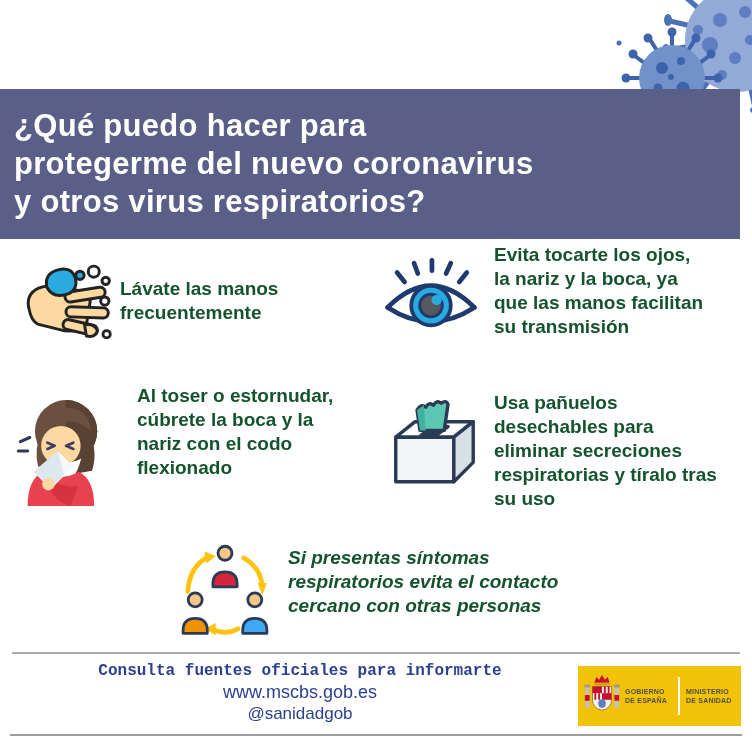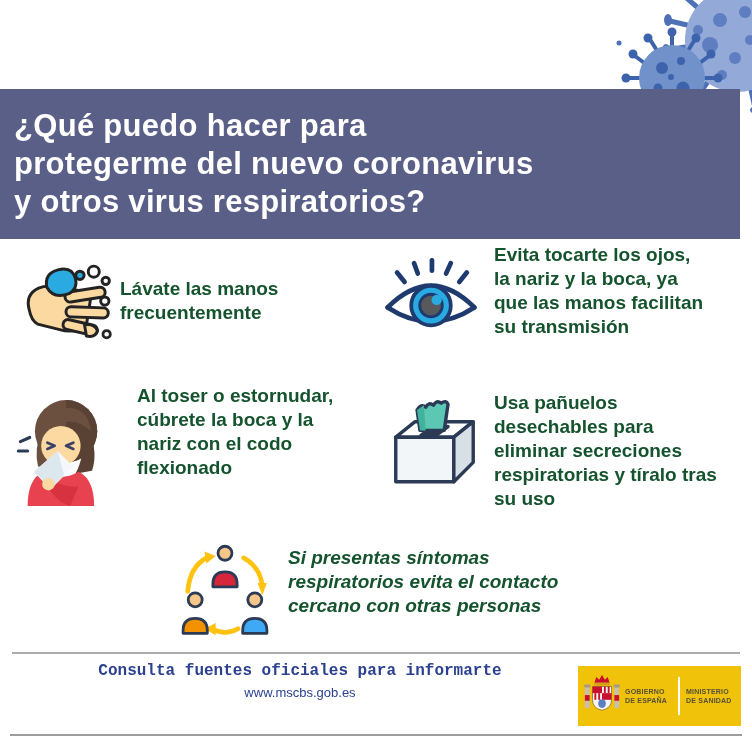--- a/index.html
+++ b/index.html
@@ -29,21 +29,21 @@
   .i1{left:22px;top:262px;}
   .i2{left:382px;top:258px;}
   .i3{left:16px;top:398px;}
   .i4{left:388px;top:398px;}
   .i5{left:180px;top:543px;}
   .rule{position:absolute;height:2px;background:#ACACAC;}
   .rule-top{left:12px;top:652px;width:728px;}
   .rule-bottom{left:10px;top:734px;width:732px;background:#9C9C9C;}
   .footer-text{position:absolute;left:60px;top:661px;width:480px;text-align:center;color:#2B4190;}
   .footer-text .headline{font-size:16px;font-weight:bold;line-height:21px;font-family:Liberation Mono, monospace;}
-  .footer-text .website{font-size:13px;line-height:21px;}
+  .footer-text .website{font-size:18px;line-height:21px;}
   .footer-text .social{font-size:17px;line-height:22px;}
   .gov-logo{
     position:absolute;left:578px;top:666px;width:163px;height:60px;background:#F0C20A;
     display:flex;align-items:center;
   }
   .gov-logo .arms{margin-left:5px;flex:0 0 auto;}
   .gov-logo .label{
     font-size:7px;font-weight:bold;color:#55503A;line-height:9px;letter-spacing:0.2px;
     text-transform:uppercase;
   }
@@ -238,20 +238,21 @@
   </svg>
   <div class="tip-text t5 pre">Si presentas síntomas
 respiratorios evita el contacto
 cercano con otras personas</div>
 
   <div class="rule rule-top"></div>
 
   <div class="footer-text">
     <div class="headline">Consulta fuentes oficiales para informarte</div>
     <div class="website">www.mscbs.gob.es</div>
+    <div class="social">@sanidadgob</div>
   </div>
 
   <div class="gov-logo">
     <svg class="arms" width="38" height="46" viewBox="0 0 40 46" aria-hidden="true">
       <rect x="2" y="13" width="5" height="23" rx="2" fill="#C8BFAE"></rect>
       <rect x="1" y="11" width="7" height="3" rx="1.5" fill="#A89A84"></rect>
       <rect x="2" y="22" width="5" height="6" fill="#C8102E"></rect>
       <rect x="33" y="13" width="5" height="23" rx="2" fill="#C8BFAE"></rect>
       <rect x="32" y="11" width="7" height="3" rx="1.5" fill="#A89A84"></rect>
       <rect x="33" y="22" width="5" height="6" fill="#C8102E"></rect>

